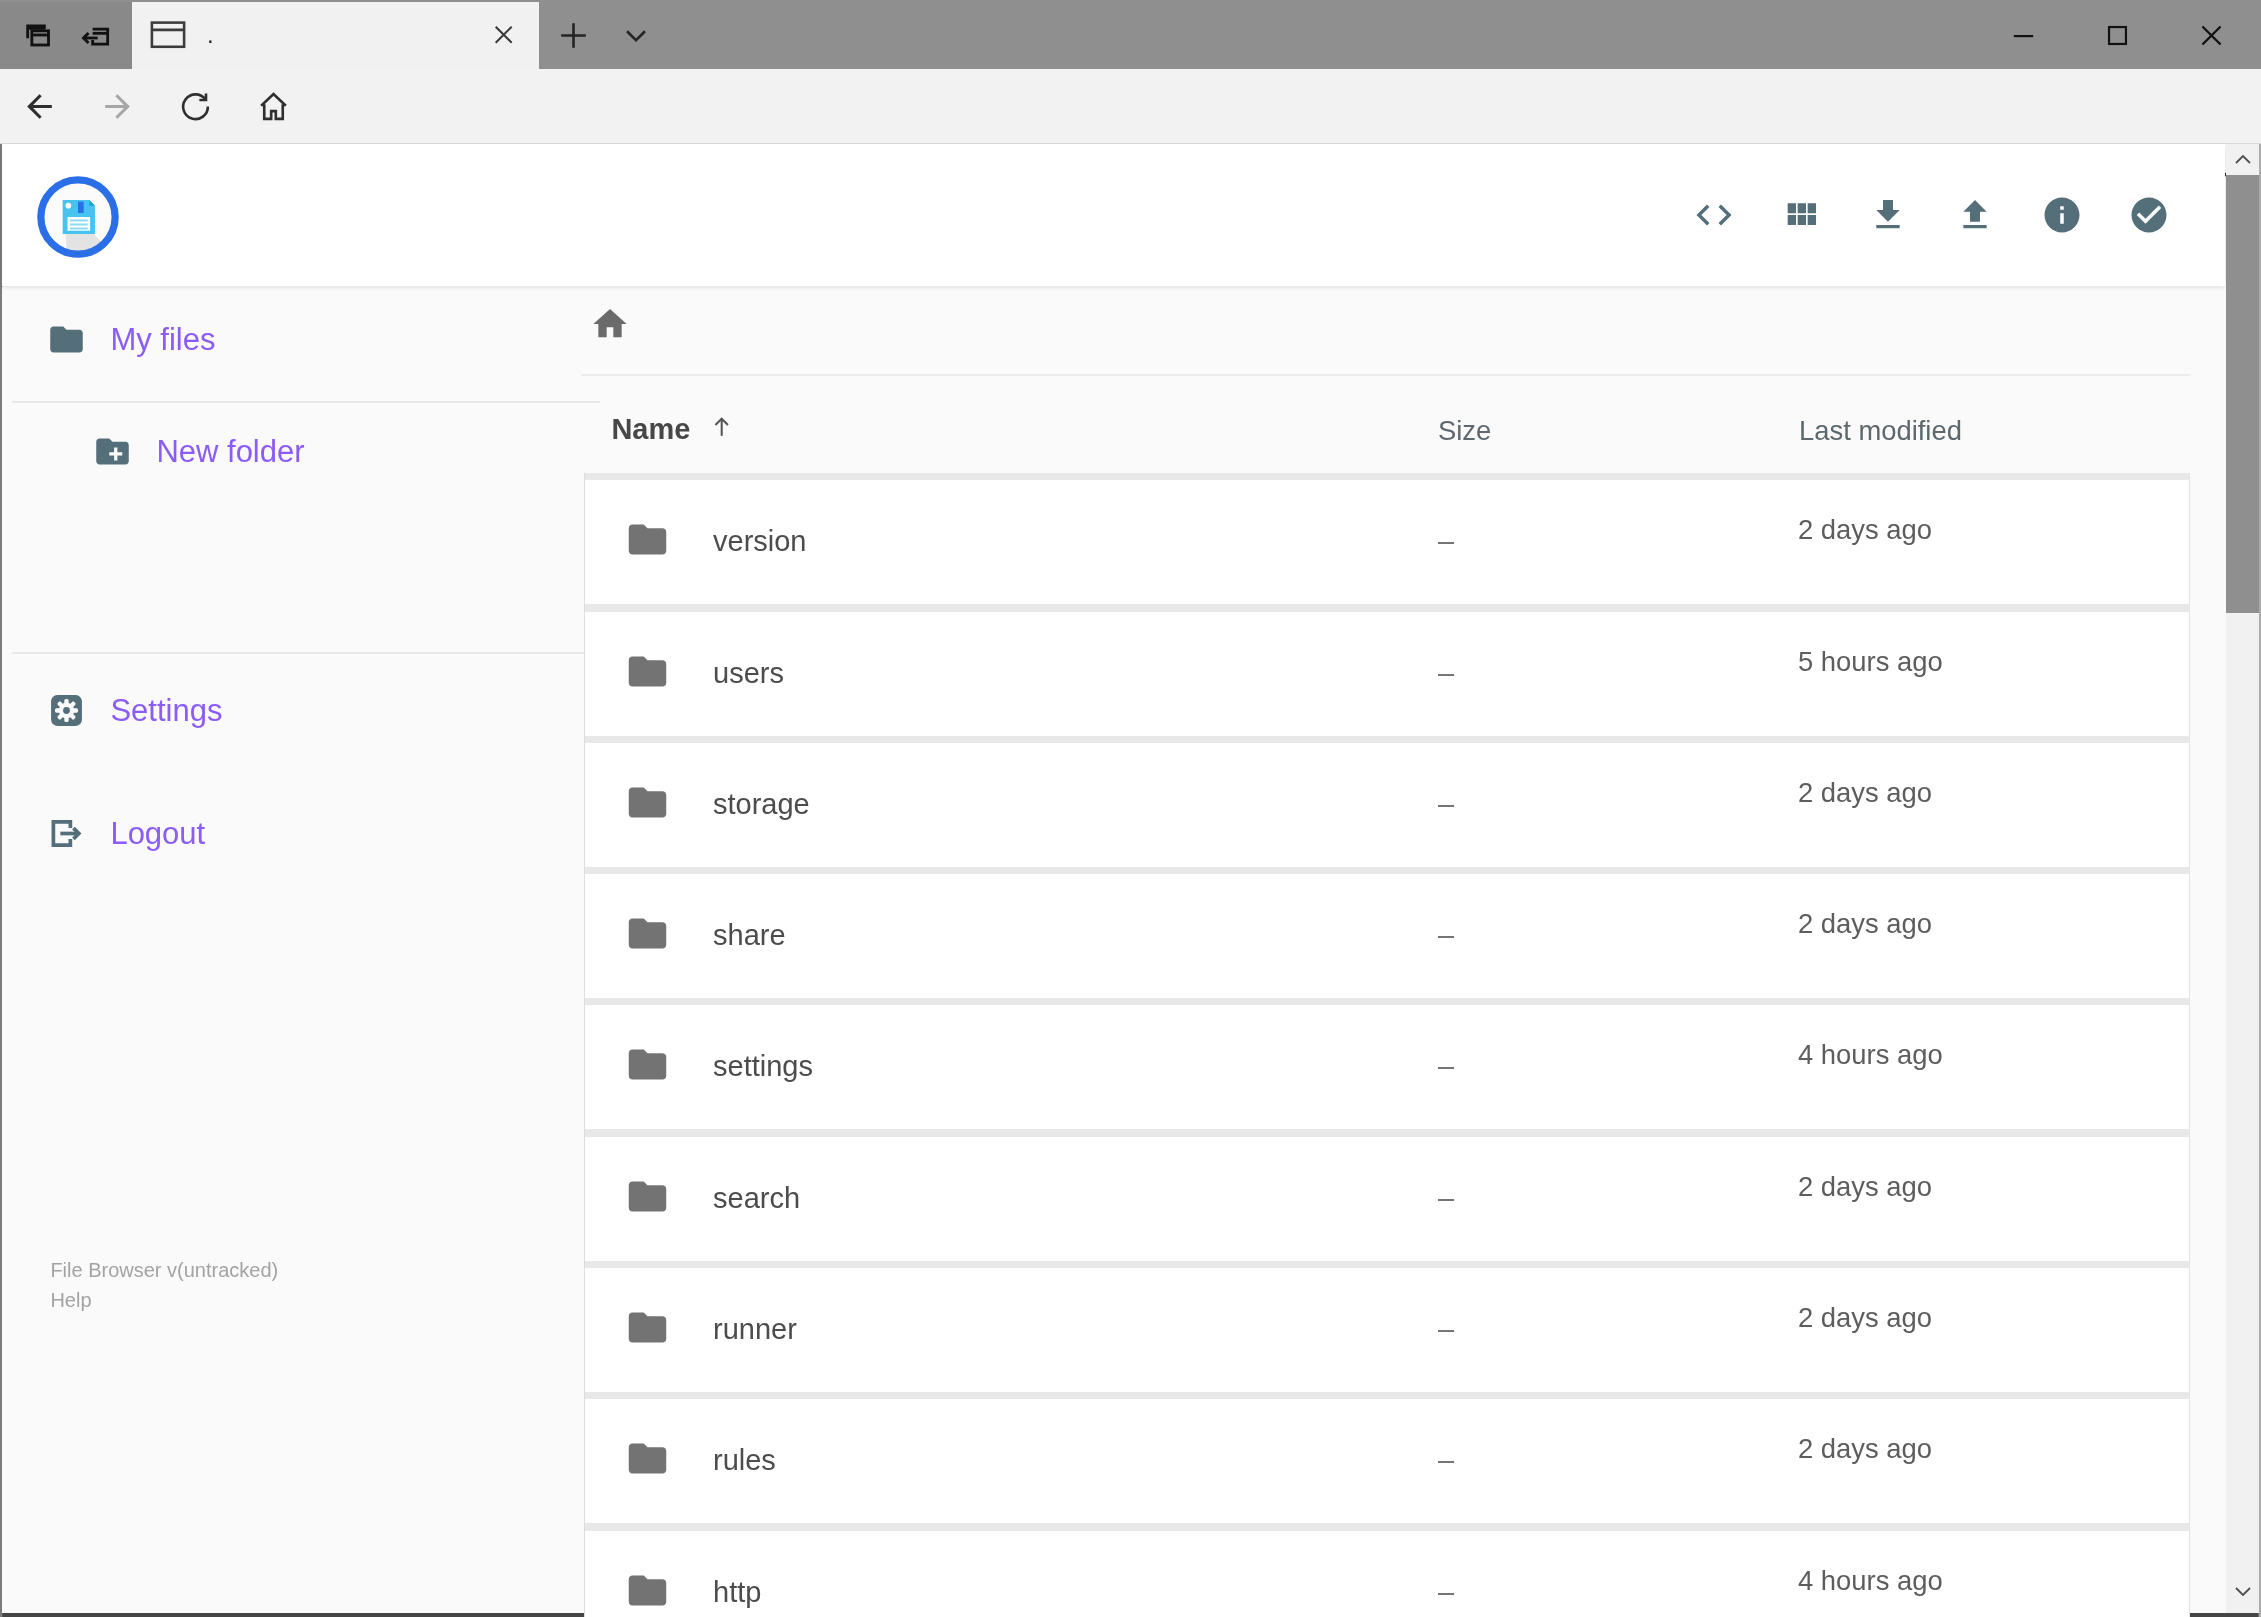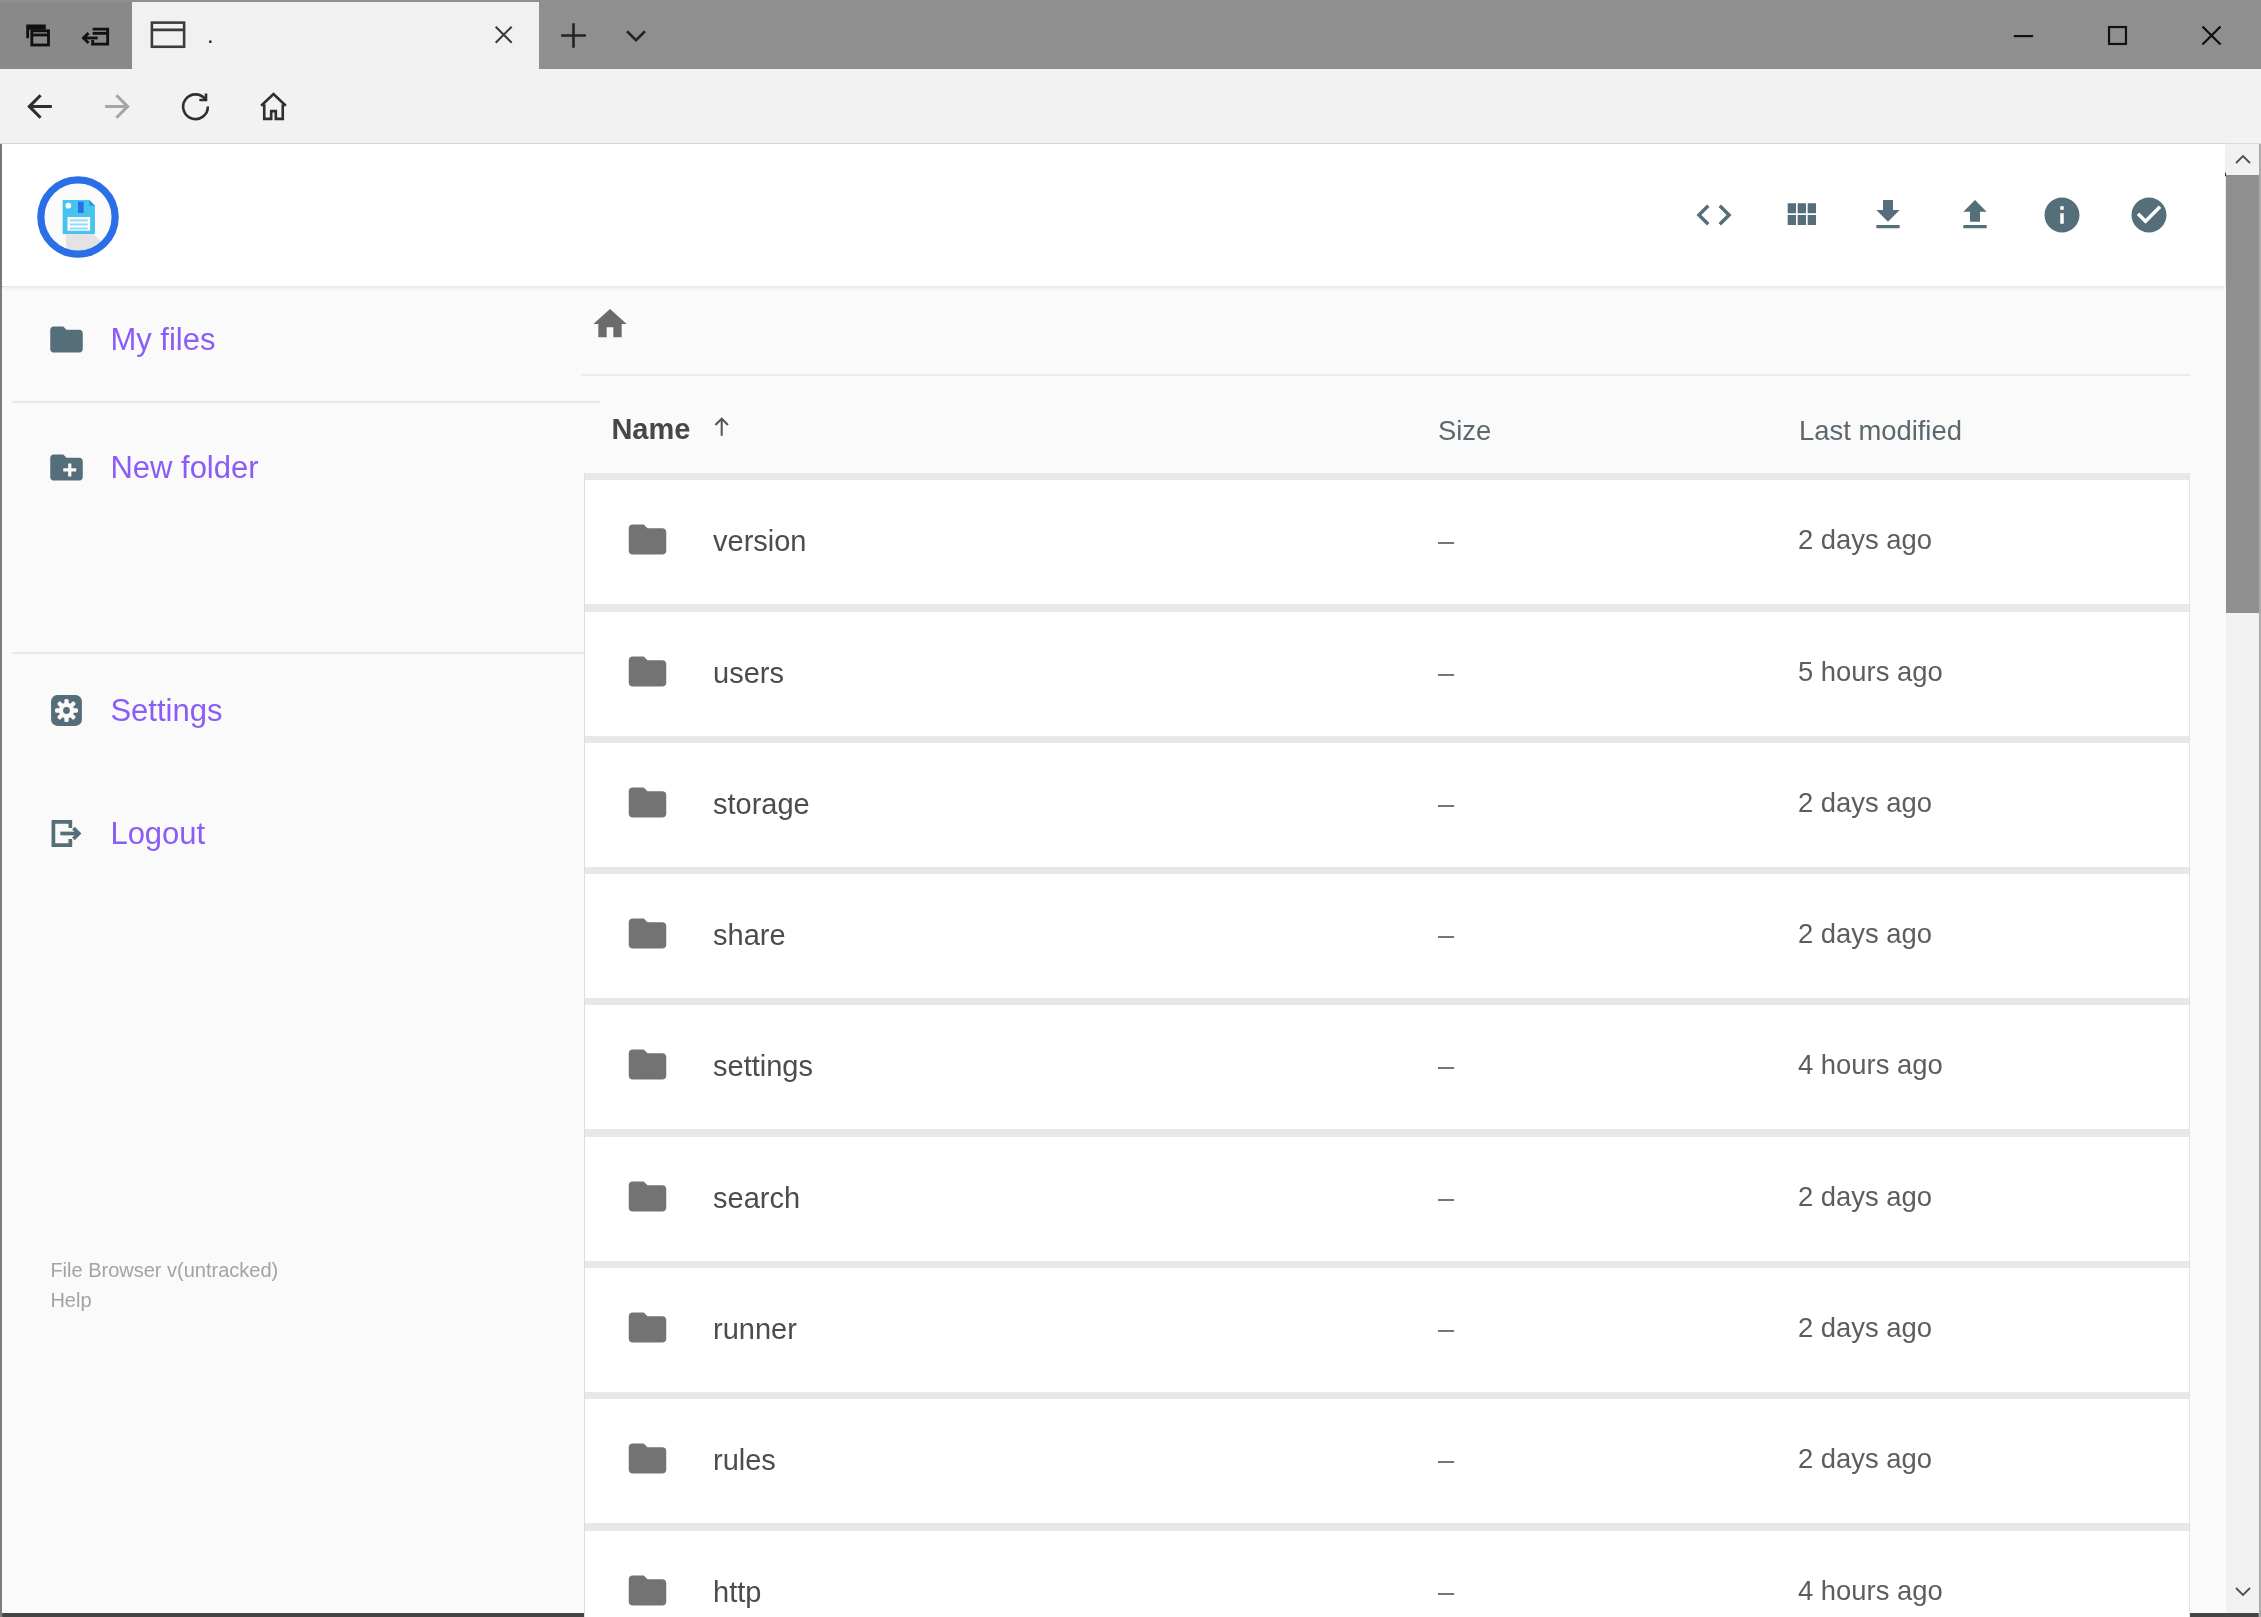--- a/index.html
+++ b/index.html
@@ -57,21 +57,21 @@
   .listhead{position:absolute;left:0;top:121px;width:1606px;height:48px;}
   .lh-name{position:absolute;left:27.4px;top:4.8px;font-size:29px;font-weight:bold;color:#474747;display:flex;align-items:flex-start;}
   .lh-sort{margin-left:18px;display:flex;color:#555555;}
   .lh-size{position:absolute;left:854px;top:6.5px;font-size:27.4px;color:#5d686e;}
   .lh-mod{position:absolute;left:1215px;top:6.5px;font-size:27.4px;color:#5d686e;}
   .rows{position:absolute;left:0;top:186px;width:1606px;height:1145px;background:#e8e8e8;border-left:1.6px solid #dddddd;border-right:1.6px solid #e3e3e3;padding-top:7.3px;overflow:hidden;}
   .row{position:relative;width:100%;height:124px;background:#ffffff;margin-bottom:7.3px;}
   .row .ficon{position:absolute;left:40px;top:37px;color:#737373;}
   .row .rname{position:absolute;left:128px;top:45px;font-size:29px;color:#4c4c4c;}
   .row .rsize{position:absolute;left:853px;top:45px;font-size:29px;color:#757575;}
-  .row .rmod{position:absolute;left:1213px;top:44px;font-size:27.4px;color:#5d5d5d;}
+  .row .rmod{position:absolute;left:1213px;top:34px;font-size:27.4px;color:#5d5d5d;}
   
   .scrollbar{position:absolute;left:2226px;top:144px;width:33px;height:1469px;background:#f1f1f1;z-index:7;}
   .sc-up{position:absolute;left:0;top:0;width:33px;height:31px;display:flex;align-items:center;justify-content:center;color:#4f4f4f;}
   .sc-thumb{position:absolute;left:0;top:31px;width:33px;height:438px;background:#8f8f8f;}
   .sc-down{position:absolute;left:0;bottom:6.5px;width:33px;height:31px;display:flex;align-items:center;justify-content:center;color:#4f4f4f;}
   svg{display:block;}
 </style>
 </head>
 <body>
 
@@ -287,21 +287,21 @@
   <div class="sidebar">
     <div class="sb-item" style="top:4px;">
       <span class="sb-ic">
         <svg width="39" height="39" viewBox="0 0 24 24" fill="#546e7a">
             <path d="M10 4H4c-1.1 0-2 .9-2 2v12c0 1.1.9 2 2 2h16c1.1 0 2-.9 2-2V8c0-1.1-.9-2-2-2h-8l-2-2z"></path>
           </svg>
       </span>
       <span class="sb-label">My files</span>
     </div>
     <div class="sb-divider" style="top:114px;"></div>
-    <div class="sb-item" style="top:132px;">
+    <div class="sb-item" style="top:116px;padding-left:46px;">
       <span class="sb-ic">
         <svg width="39" height="39" viewBox="0 0 24 24" fill="#546e7a">
             <path d="M10 4H4c-1.1 0-2 .9-2 2v12c0 1.1.9 2 2 2h16c1.1 0 2-.9 2-2V8c0-1.1-.9-2-2-2h-8l-2-2z"></path>
             <path d="M13 9.5h2v3h3v2h-3v3h-2v-3h-3v-2h3z" fill="#fafafa"></path>
           </svg>
       </span>
       <span class="sb-label">New folder</span>
     </div>
     <div class="sb-divider" style="top:365px;"></div>
     <div class="sb-item" style="top:375px;">

